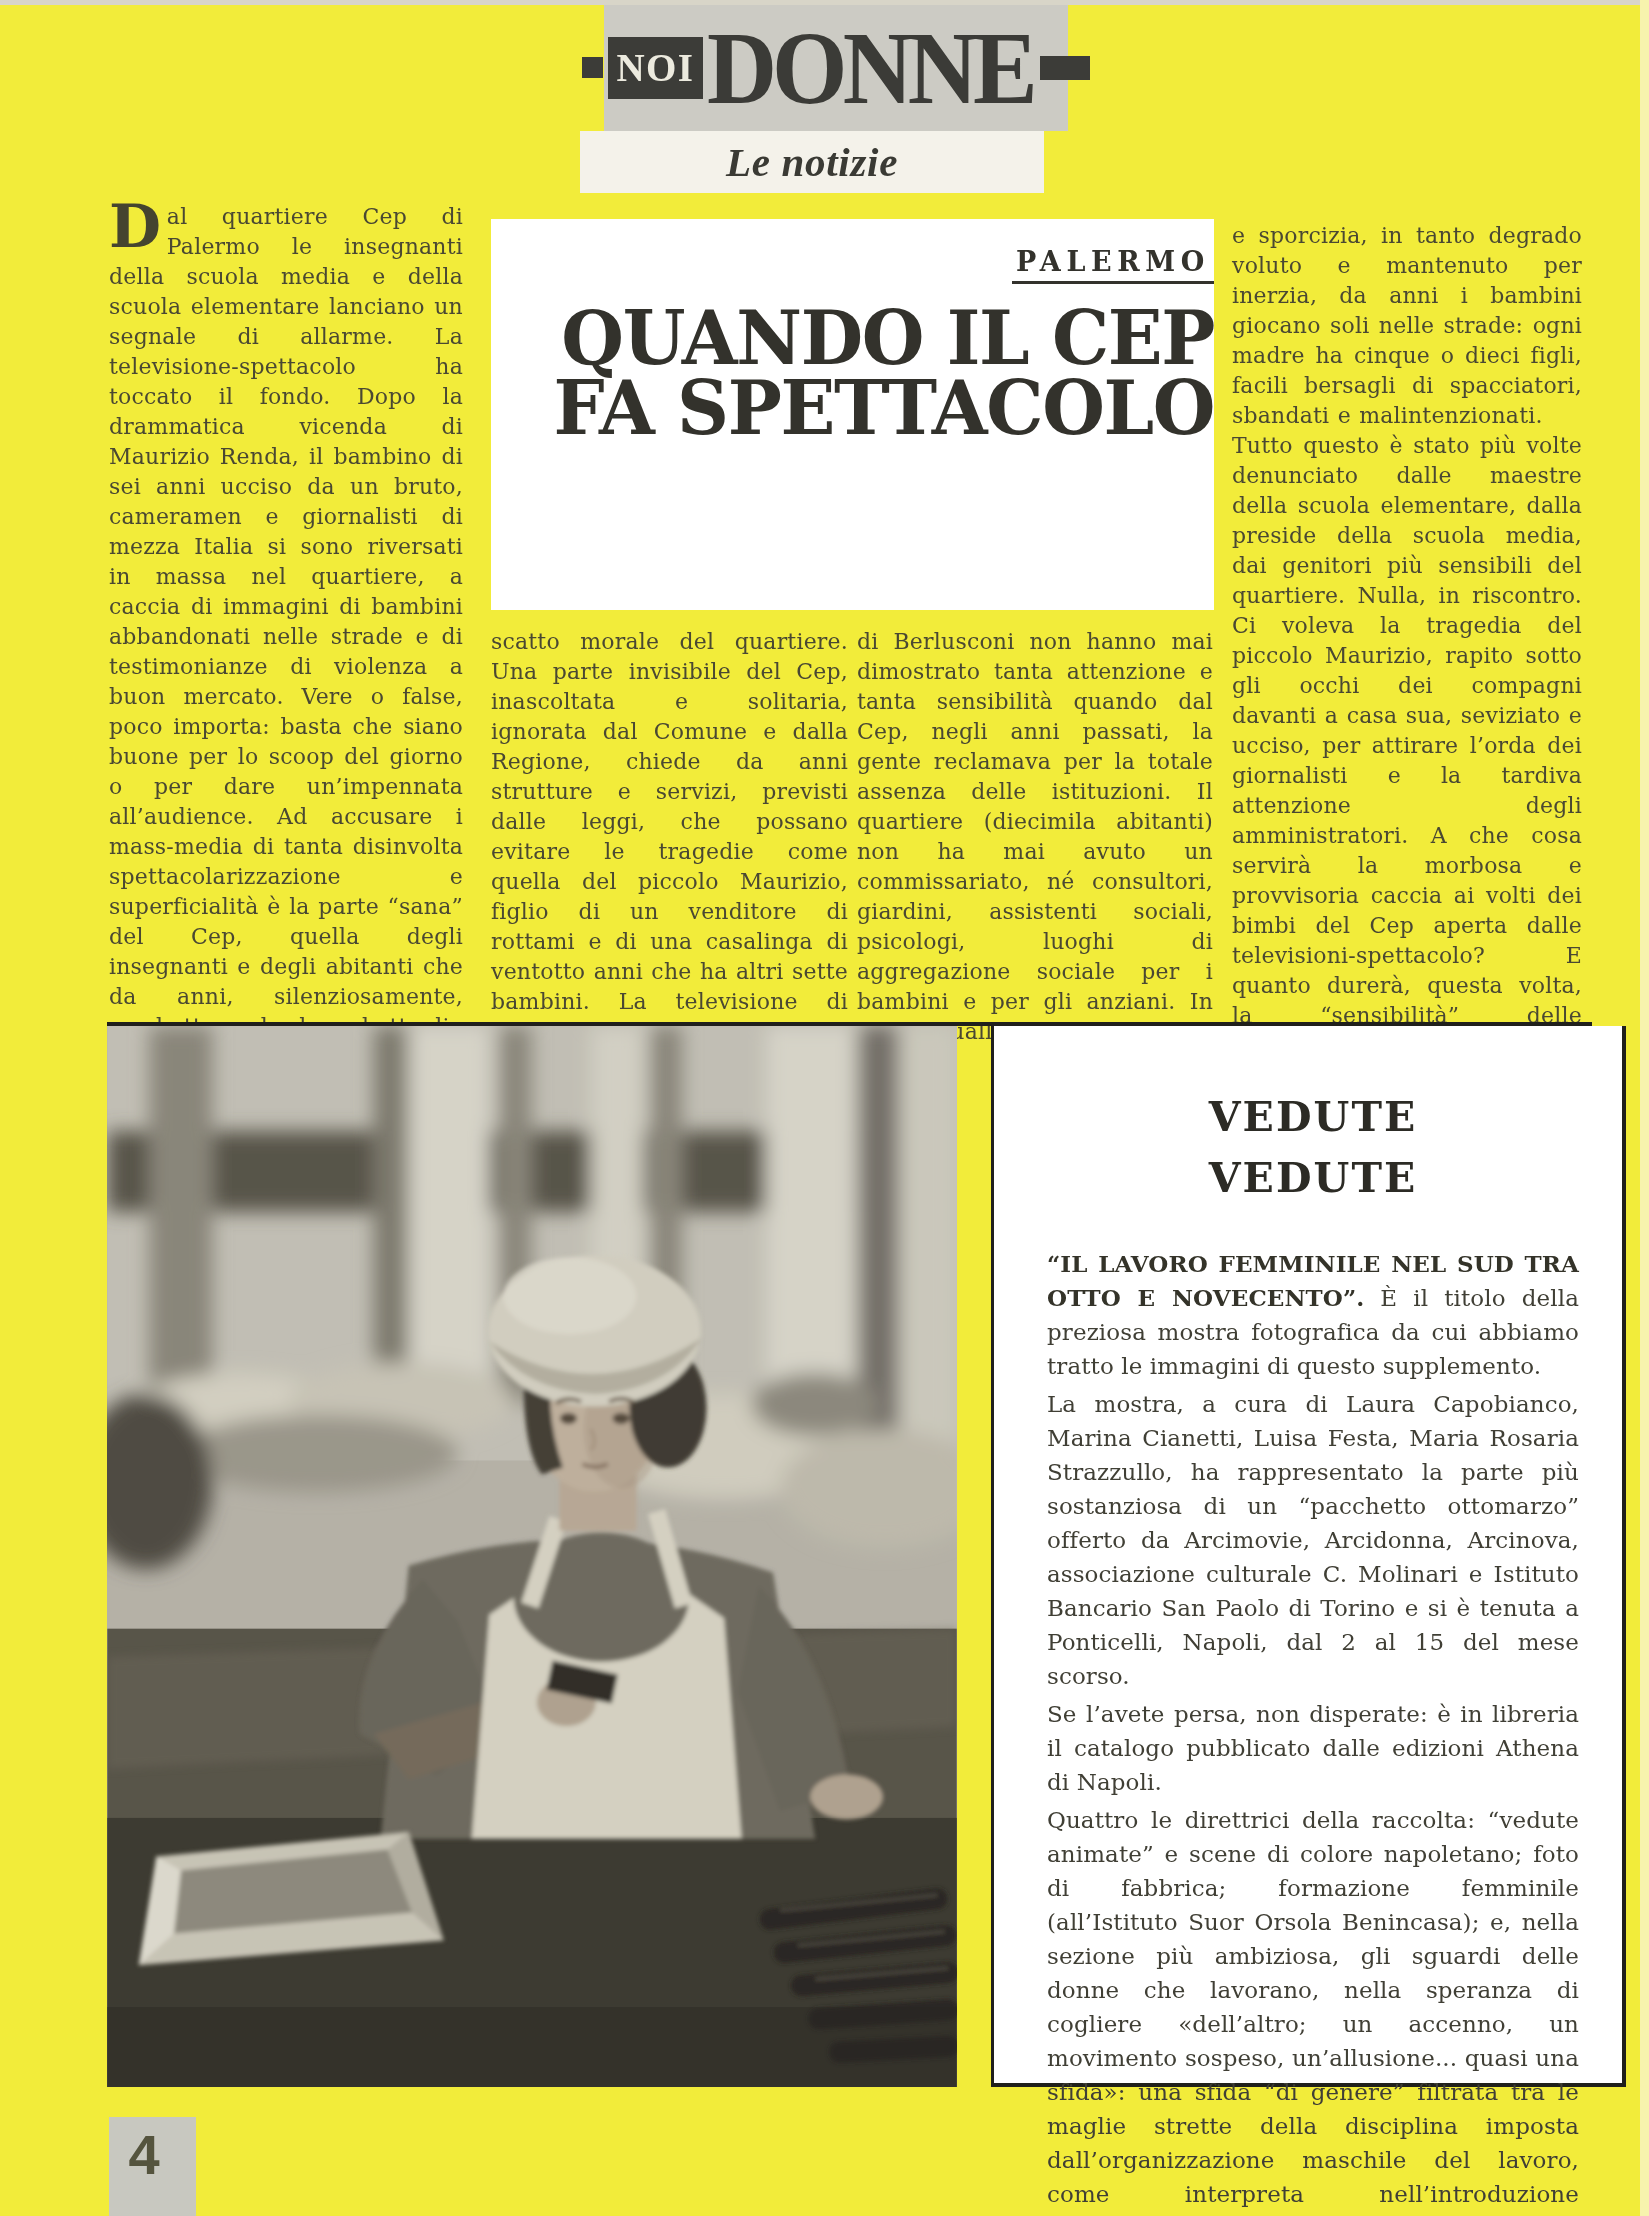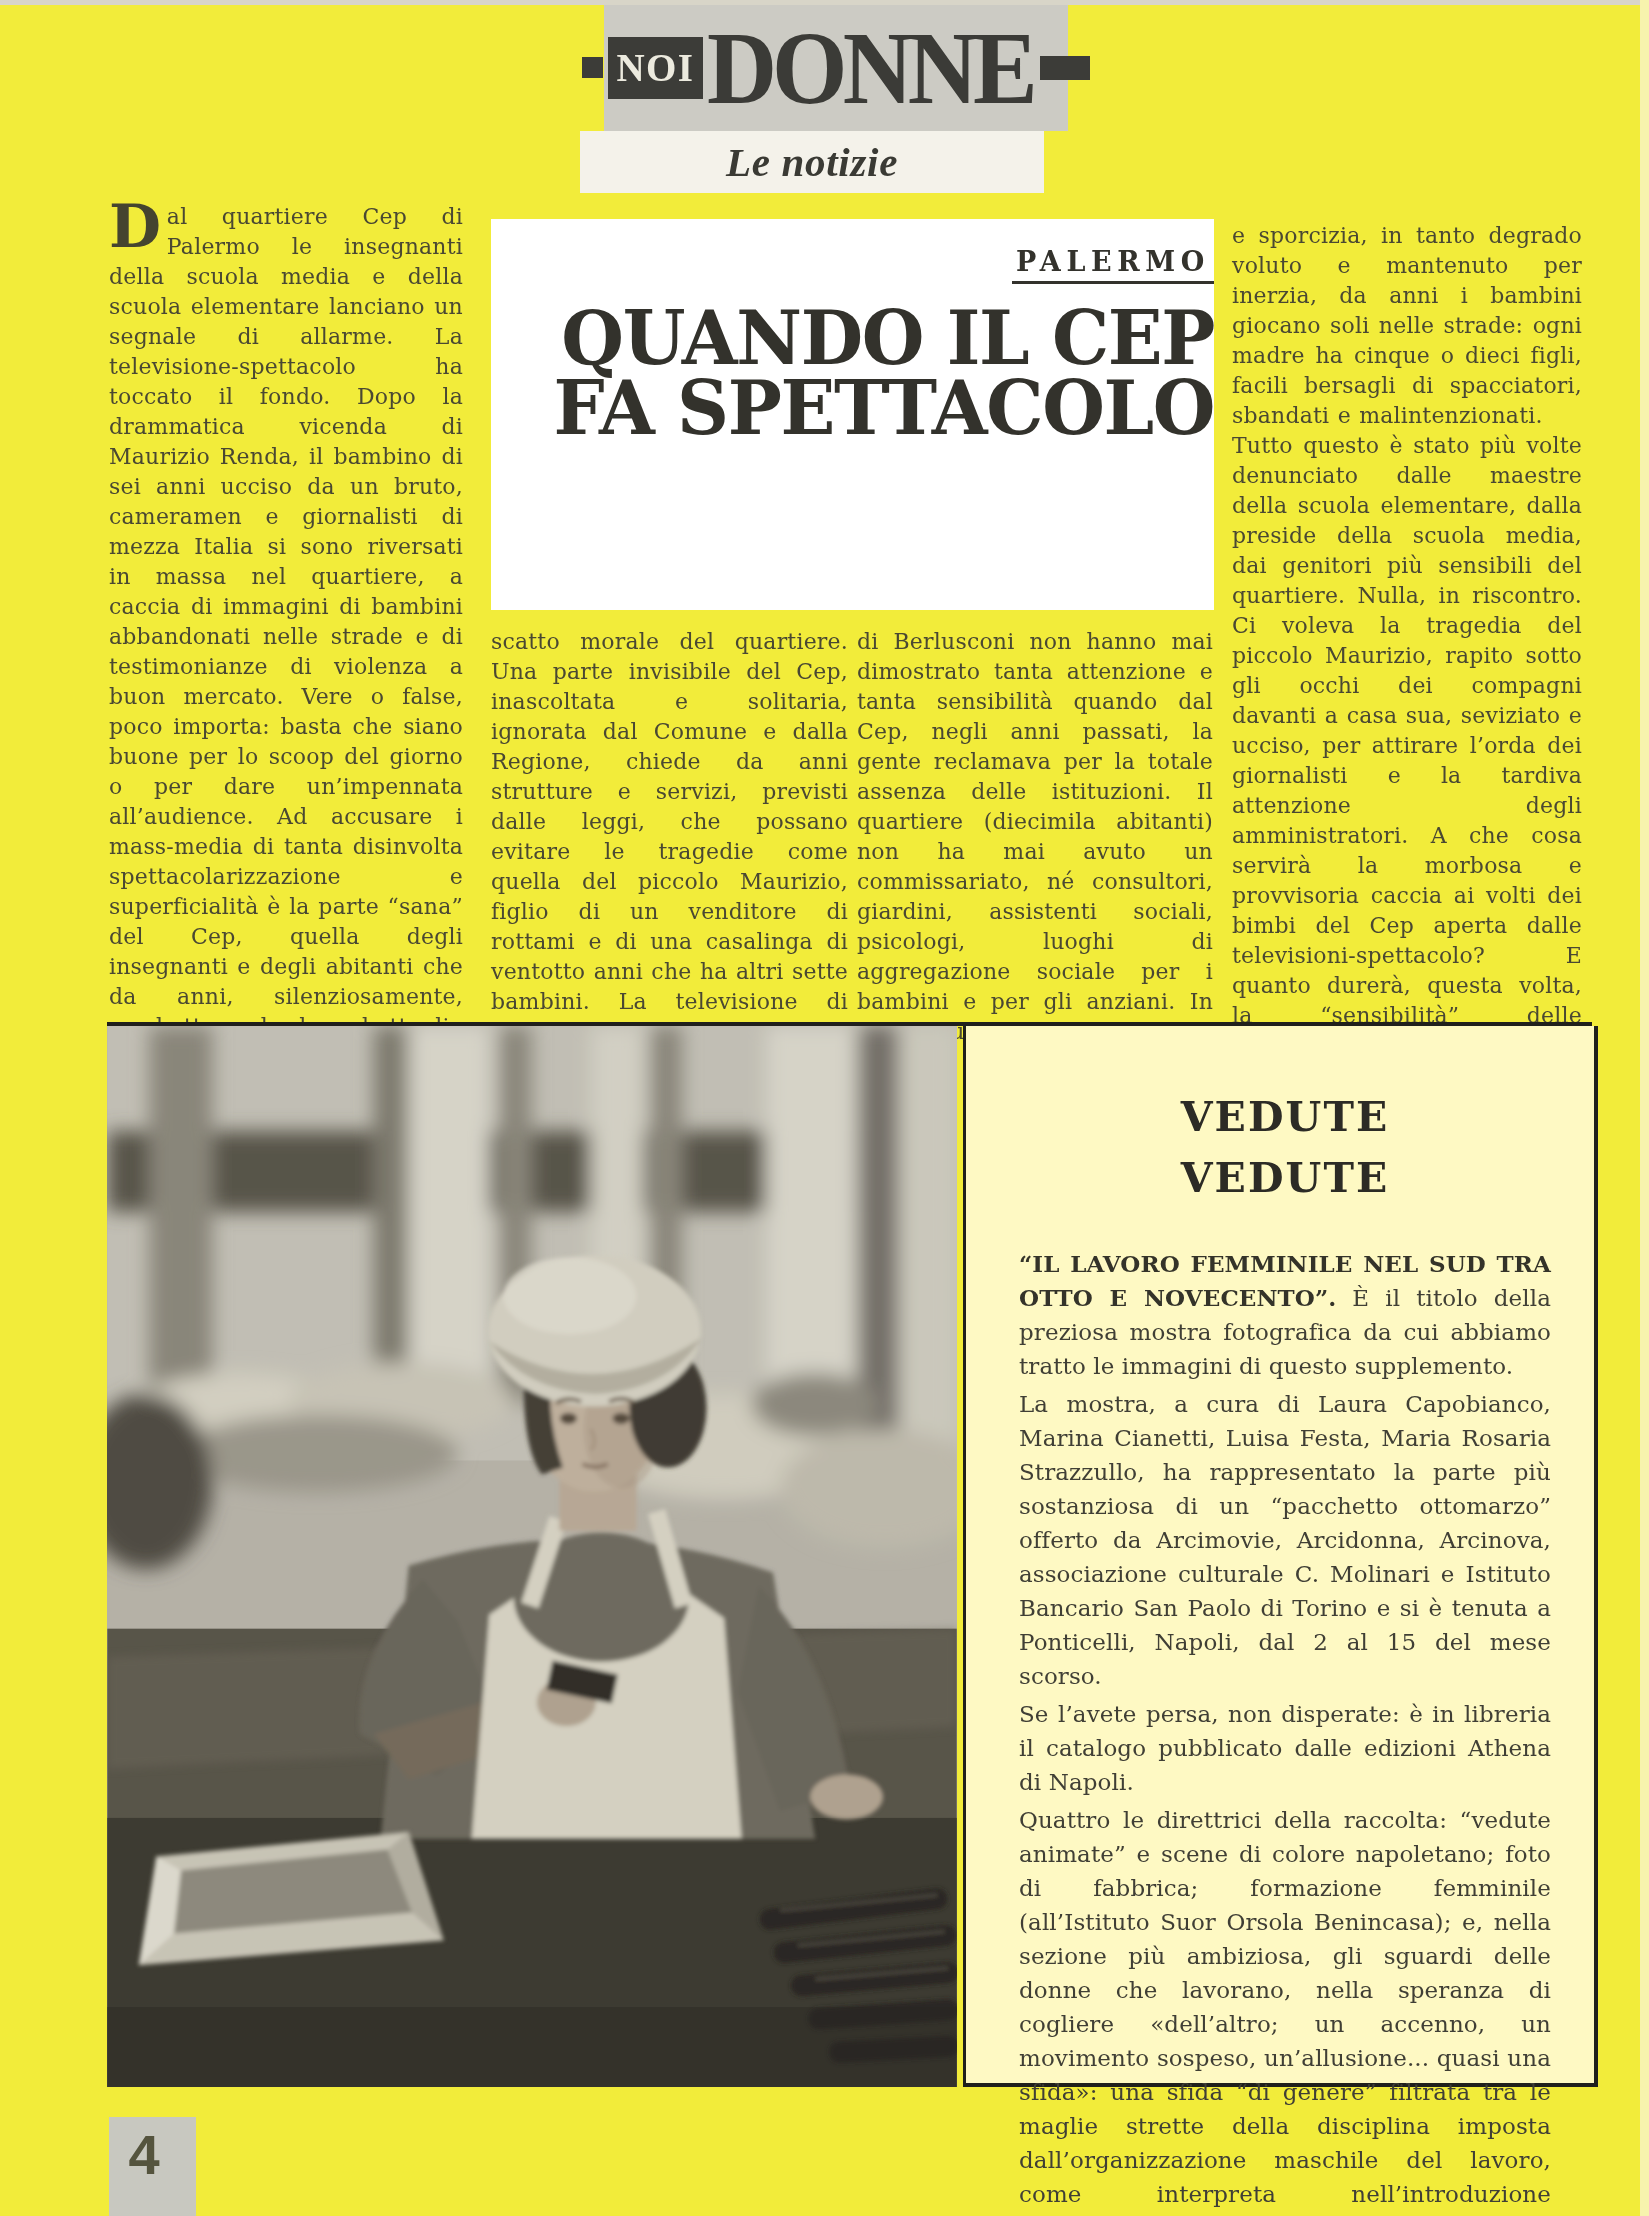--- a/index.html
+++ b/index.html
@@ -85,22 +85,22 @@
   
   .bottom-frame{
     position:absolute;left:107px;top:1022px;width:1485px;height:1065px;
     border-top:4.2px solid #20201c;box-sizing:border-box;
   }
   .photo{
     position:absolute;left:0;top:0;width:850px;height:1061px;overflow:hidden;
     background:#b9b5ac;
   }
   .grey-panel{
-    position:absolute;left:856px;top:0;width:635px;height:1061px;
-    background:#fef9c3;box-sizing:border-box;
+    position:absolute;left:884px;top:0;width:635px;height:1061px;
+    background:#ffffff;box-sizing:border-box;
     border-left:3.5px solid #20201c;border-right:4.2px solid #20201c;border-bottom:4.2px solid #20201c;
     padding:41px 39px 12px 49px;
   }
   .vedute-title{
     text-align:center;font-weight:bold;font-size:41px;line-height:61px;
     letter-spacing:2.1px;color:#2c2b25;margin:19.6px 0 0 0;
   }
   .vedute-body{
     margin-top:38px;font-size:23px;line-height:34px;color:#403f35;
     text-align:justify;letter-spacing:0.1px;

